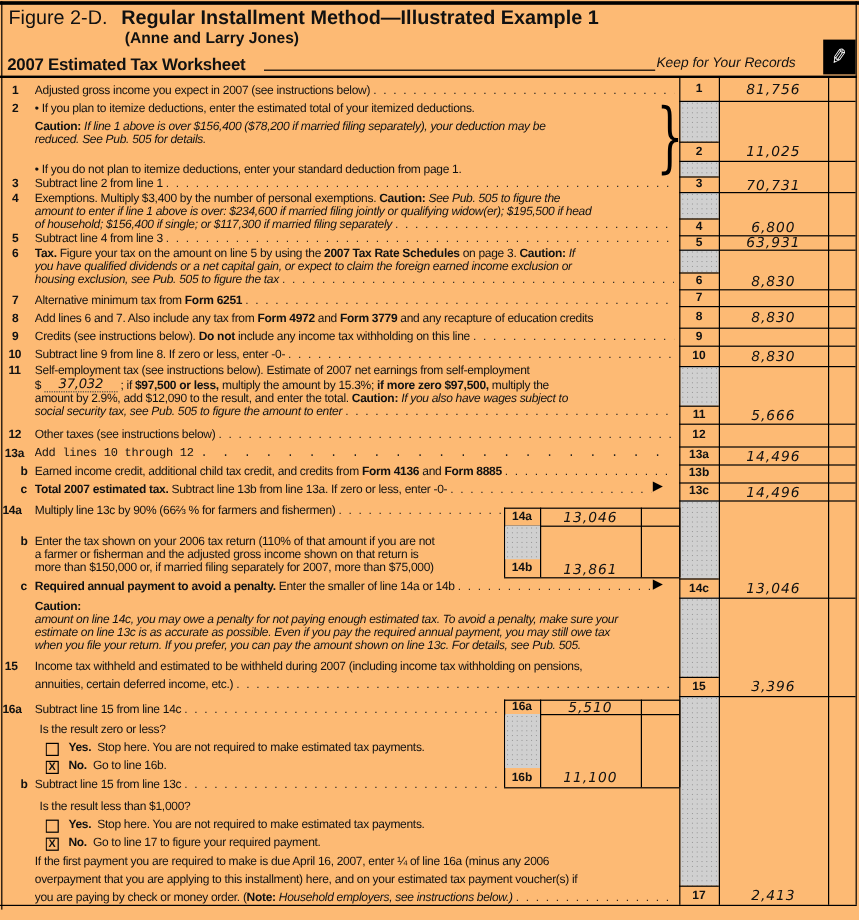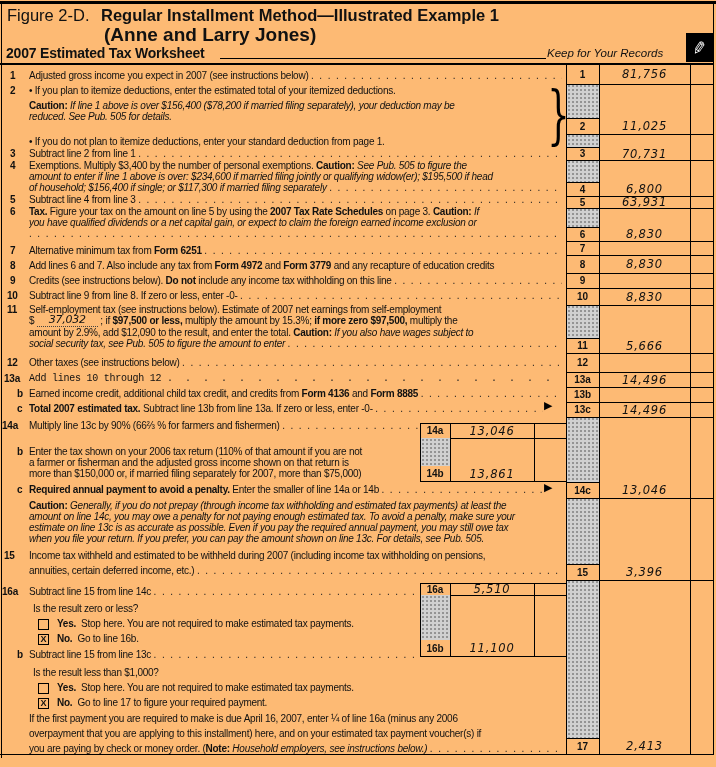--- a/index.html
+++ b/index.html
@@ -27,21 +27,21 @@
   .cellval{position:absolute;display:flex;align-items:center;justify-content:center;
            font-family:"DejaVu Sans",sans-serif;font-style:italic;font-size:11.5px;letter-spacing:.8px;}
   .gray{position:absolute;background-color:#d0d0d0;
         background-image:radial-gradient(#8f8f8f .7px,transparent .8px);background-size:4px 4px;}
   .arrow{position:absolute;font-size:11px;line-height:11px;color:#000;}
   .brace{position:absolute;font-family:"DejaVu Serif",serif;font-weight:400;color:#000;
          transform:scaleX(.55);transform-origin:center;}
   
   #figure-label{position:absolute;left:7px;top:6px;font-size:16.5px;}
   #title1{position:absolute;left:101px;top:6px;font-size:16.5px;font-weight:bold;}
-  #title2{position:absolute;left:104px;top:24px;font-size:19px;font-weight:bold;}
+  #title2{position:absolute;left:104px;top:24px;font-size:13px;font-weight:bold;}
   #wtitle{position:absolute;left:6px;top:45px;font-size:14px;font-weight:bold;letter-spacing:-0.2px;}
   #keep{position:absolute;left:547px;top:47px;font-size:11.5px;font-style:italic;}
   #pencil{position:absolute;left:686px;top:33px;width:27px;height:29px;background:#000;
           display:flex;align-items:center;justify-content:center;}
   #pencil span{color:#fff;font-size:17px;transform:scaleX(-1) rotate(10deg);font-family:"DejaVu Sans",sans-serif;}
 </style>
 </head>
 <body>
 
 <div id="page">
@@ -92,39 +92,39 @@
       <div class="line" style="left: 29px; top: 100px; width: 533px;"><span class="b">Caution: </span><span class="i">If line 1 above is over $156,400 ($78,200 if married filing separately), your deduction may be</span></div>
       <div class="line" style="left: 29px; top: 111px; width: 533px;"><span class="i">reduced. See Pub. 505 for details.</span></div>
       <div class="line" style="left: 29px; top: 136px; width: 533px;"><span>• If you do not plan to itemize deductions, enter your standard deduction from page 1.</span></div>
       <div class="line" style="left: 29px; top: 148px; width: 533px;"><span>Subtract line 2 from line 1 </span><span class="leader">.  .  .  .  .  .  .  .  .  .  .  .  .  .  .  .  .  .  .  .  .  .  .  .  .  .  .  .  .  .  .  .  .  .  .  .  .  .  .  .  .  .  .  .  .  .  .  .  .  .  .  .  .  .  .  .  .  .  .  .  .  .  .  .  .  .  .  .  .  .</span></div>
       <div class="line" style="left: 29px; top: 160px; width: 533px;"><span>Exemptions. Multiply $3,400 by the number of personal exemptions. </span><span class="b">Caution: </span><span class="i">See Pub. 505 to figure the</span></div>
       <div class="line" style="left: 29px; top: 171px; width: 533px;"><span class="i">amount to enter if line 1 above is over: $234,600 if married filing jointly or qualifying widow(er); $195,500 if head</span></div>
       <div class="line" style="left: 29px; top: 182px; width: 533px;"><span class="i">of household; $156,400 if single; or $117,300 if married filing separately </span><span class="leader">.  .  .  .  .  .  .  .  .  .  .  .  .  .  .  .  .  .  .  .  .  .  .  .  .  .  .  .  .  .  .  .  .  .  .  .  .  .  .  .  .  .  .  .  .  .  .  .  .  .  .  .  .  .  .  .  .  .  .  .  .  .  .  .  .  .  .  .  .  .</span></div>
       <div class="line" style="left: 29px; top: 194px; width: 533px;"><span>Subtract line 4 from line 3 </span><span class="leader">.  .  .  .  .  .  .  .  .  .  .  .  .  .  .  .  .  .  .  .  .  .  .  .  .  .  .  .  .  .  .  .  .  .  .  .  .  .  .  .  .  .  .  .  .  .  .  .  .  .  .  .  .  .  .  .  .  .  .  .  .  .  .  .  .  .  .  .  .  .</span></div>
       <div class="line" style="left: 29px; top: 206px; width: 533px;"><span class="b">Tax.</span><span> Figure your tax on the amount on line 5 by using the </span><span class="b">2007 Tax Rate Schedules</span><span> on page 3. </span><span class="b">Caution: </span><span class="i">If</span></div>
       <div class="line" style="left: 29px; top: 217px; width: 533px;"><span class="i">you have qualified dividends or a net capital gain, or expect to claim the foreign earned income exclusion or</span></div>
-      <div class="line" style="left: 29px; top: 228px; width: 533px;"><span class="leader">.  .  .  .  .  .  .  .  .  .  .  .  .  .  .  .  .  .  .  .  .  .  .  .  .  .  .  .  .  .  .  .  .  .  .  .  .  .  .  .  .  .  .  .  .  .  .  .  .  .  .  .  .  .  .  .  .  .  .  .  .  .  .  .  .  .  .  .  .  .</span></div>
+      <div class="line" style="left: 29px; top: 228px; width: 533px;"><span class="i">housing exclusion, see Pub. 505 to figure the tax </span><span class="leader">.  .  .  .  .  .  .  .  .  .  .  .  .  .  .  .  .  .  .  .  .  .  .  .  .  .  .  .  .  .  .  .  .  .  .  .  .  .  .  .  .  .  .  .  .  .  .  .  .  .  .  .  .  .  .  .  .  .  .  .  .  .  .  .  .  .  .  .  .  .</span></div>
       <div class="line" style="left: 29px; top: 245px; width: 533px;"><span>Alternative minimum tax from </span><span class="b">Form 6251 </span><span class="leader">.  .  .  .  .  .  .  .  .  .  .  .  .  .  .  .  .  .  .  .  .  .  .  .  .  .  .  .  .  .  .  .  .  .  .  .  .  .  .  .  .  .  .  .  .  .  .  .  .  .  .  .  .  .  .  .  .  .  .  .  .  .  .  .  .  .  .  .  .  .</span></div>
       <div class="line" style="left: 29px; top: 260px; width: 533px;"><span>Add lines 6 and 7. Also include any tax from </span><span class="b">Form 4972</span><span> and </span><span class="b">Form 3779</span><span> and any recapture of education credits</span></div>
       <div class="line" style="left: 29px; top: 275px; width: 533px;"><span>Credits (see instructions below). </span><span class="b">Do not</span><span> include any income tax withholding on this line </span><span class="leader">.  .  .  .  .  .  .  .  .  .  .  .  .  .  .  .  .  .  .  .  .  .  .  .  .  .  .  .  .  .  .  .  .  .  .  .  .  .  .  .  .  .  .  .  .  .  .  .  .  .  .  .  .  .  .  .  .  .  .  .  .  .  .  .  .  .  .  .  .  .</span></div>
       <div class="line" style="left: 29px; top: 290px; width: 533px;"><span>Subtract line 9 from line 8. If zero or less, enter -0- </span><span class="leader">.  .  .  .  .  .  .  .  .  .  .  .  .  .  .  .  .  .  .  .  .  .  .  .  .  .  .  .  .  .  .  .  .  .  .  .  .  .  .  .  .  .  .  .  .  .  .  .  .  .  .  .  .  .  .  .  .  .  .  .  .  .  .  .  .  .  .  .  .  .</span></div>
       <div class="line" style="left: 29px; top: 304px; width: 533px;"><span>Self-employment tax (see instructions below). Estimate of 2007 net earnings from self-employment</span></div>
       <div class="line" style="left: 29px; top: 315px; width: 533px;"><span>$ </span><span class="hwin">37,032</span><span> ; if </span><span class="b">$97,500 or less,</span><span> multiply the amount by 15.3%; </span><span class="b">if more zero $97,500,</span><span> multiply the</span></div>
       <div class="line" style="left: 29px; top: 327px; width: 533px;"><span>amount by 2.9%, add $12,090 to the result, and enter the total. </span><span class="b">Caution: </span><span class="i">If you also have wages subject to</span></div>
       <div class="line" style="left: 29px; top: 338px; width: 533px;"><span class="i">social security tax, see Pub. 505 to figure the amount to enter </span><span class="leader">.  .  .  .  .  .  .  .  .  .  .  .  .  .  .  .  .  .  .  .  .  .  .  .  .  .  .  .  .  .  .  .  .  .  .  .  .  .  .  .  .  .  .  .  .  .  .  .  .  .  .  .  .  .  .  .  .  .  .  .  .  .  .  .  .  .  .  .  .  .</span></div>
       <div class="line" style="left: 29px; top: 357px; width: 533px;"><span>Other taxes (see instructions below) </span><span class="leader">.  .  .  .  .  .  .  .  .  .  .  .  .  .  .  .  .  .  .  .  .  .  .  .  .  .  .  .  .  .  .  .  .  .  .  .  .  .  .  .  .  .  .  .  .  .  .  .  .  .  .  .  .  .  .  .  .  .  .  .  .  .  .  .  .  .  .  .  .  .</span></div>
       <div class="line" style="left: 29px; top: 373px; width: 533px; font-family: Liberation Mono, monospace;"><span>Add lines 10 through 12 </span><span class="leader">.  .  .  .  .  .  .  .  .  .  .  .  .  .  .  .  .  .  .  .  .  .  .  .  .  .  .  .  .  .  .  .  .  .  .  .  .  .  .  .  .  .  .  .  .  .  .  .  .  .  .  .  .  .  .  .  .  .  .  .  .  .  .  .  .  .  .  .  .  .</span></div>
       <div class="line" style="left: 29px; top: 388px; width: 533px;"><span>Earned income credit, additional child tax credit, and credits from </span><span class="b">Form 4136</span><span> and </span><span class="b">Form 8885 </span><span class="leader">.  .  .  .  .  .  .  .  .  .  .  .  .  .  .  .  .  .  .  .  .  .  .  .  .  .  .  .  .  .  .  .  .  .  .  .  .  .  .  .  .  .  .  .  .  .  .  .  .  .  .  .  .  .  .  .  .  .  .  .  .  .  .  .  .  .  .  .  .  .</span></div>
       <div class="line" style="left: 29px; top: 403px; width: 514px;"><span class="b">Total 2007 estimated tax.</span><span> Subtract line 13b from line 13a. If zero or less, enter -0- </span><span class="leader">.  .  .  .  .  .  .  .  .  .  .  .  .  .  .  .  .  .  .  .  .  .  .  .  .  .  .  .  .  .  .  .  .  .  .  .  .  .  .  .  .  .  .  .  .  .  .  .  .  .  .  .  .  .  .  .  .  .  .  .  .  .  .  .  .  .  .  .  .  .</span></div>
       <div class="line" style="left: 29px; top: 420px; width: 389px;"><span>Multiply line 13c by 90% (66⅔ % for farmers and fishermen) </span><span class="leader">.  .  .  .  .  .  .  .  .  .  .  .  .  .  .  .  .  .  .  .  .  .  .  .  .  .  .  .  .  .  .  .  .  .  .  .  .  .  .  .  .  .  .  .  .  .  .  .  .  .  .  .  .  .  .  .  .  .  .  .  .  .  .  .  .  .  .  .  .  .</span></div>
       <div class="line" style="left: 29px; top: 446px; width: 389px;"><span>Enter the tax shown on your 2006 tax return (110% of that amount if you are not</span></div>
       <div class="line" style="left: 29px; top: 457px; width: 389px;"><span>a farmer or fisherman and the adjusted gross income shown on that return is</span></div>
       <div class="line" style="left: 29px; top: 468px; width: 389px;"><span>more than $150,000 or, if married filing separately for 2007, more than $75,000)</span></div>
       <div class="line" style="left: 29px; top: 484px; width: 514px;"><span class="b">Required annual payment to avoid a penalty.</span><span> Enter the smaller of line 14a or 14b </span><span class="leader">.  .  .  .  .  .  .  .  .  .  .  .  .  .  .  .  .  .  .  .  .  .  .  .  .  .  .  .  .  .  .  .  .  .  .  .  .  .  .  .  .  .  .  .  .  .  .  .  .  .  .  .  .  .  .  .  .  .  .  .  .  .  .  .  .  .  .  .  .  .</span></div>
-      <div class="line" style="left: 29px; top: 500px; width: 533px;"><span class="b">Caution: </span><span class="i">Generally, if you do not prepay (through income tax withholding and estimated tax payments) at least the</span></div>
+      <div class="line" style="left: 29px; top: 500px; width: 533px;"><span class="b">Caution: </span></div>
       <div class="line" style="left: 29px; top: 511px; width: 533px;"><span class="i">amount on line 14c, you may owe a penalty for not paying enough estimated tax. To avoid a penalty, make sure your</span></div>
       <div class="line" style="left: 29px; top: 522px; width: 533px;"><span class="i">estimate on line 13c is as accurate as possible. Even if you pay the required annual payment, you may still owe tax</span></div>
       <div class="line" style="left: 29px; top: 533px; width: 533px;"><span class="i">when you file your return. If you prefer, you can pay the amount shown on line 13c. For details, see Pub. 505.</span></div>
       <div class="line" style="left: 29px; top: 550px; width: 533px;"><span>Income tax withheld and estimated to be withheld during 2007 (including income tax withholding on pensions,</span></div>
       <div class="line" style="left: 29px; top: 565px; width: 533px;"><span>annuities, certain deferred income, etc.) </span><span class="leader">.  .  .  .  .  .  .  .  .  .  .  .  .  .  .  .  .  .  .  .  .  .  .  .  .  .  .  .  .  .  .  .  .  .  .  .  .  .  .  .  .  .  .  .  .  .  .  .  .  .  .  .  .  .  .  .  .  .  .  .  .  .  .  .  .  .  .  .  .  .</span></div>
       <div class="line" style="left: 29px; top: 586px; width: 389px;"><span>Subtract line 15 from line 14c </span><span class="leader">.  .  .  .  .  .  .  .  .  .  .  .  .  .  .  .  .  .  .  .  .  .  .  .  .  .  .  .  .  .  .  .  .  .  .  .  .  .  .  .  .  .  .  .  .  .  .  .  .  .  .  .  .  .  .  .  .  .  .  .  .  .  .  .  .  .  .  .  .  .</span></div>
       <div class="line" style="left: 33px; top: 603px; width: 380px;"><span>Is the result zero or less?</span></div>
       <div class="line" style="left: 38px; top: 618px; width: 520px;"><span class="cb"></span><span class="b">Yes.</span><span>  Stop here. You are not required to make estimated tax payments.</span></div>
       <div class="line" style="left: 38px; top: 633px; width: 520px;"><span class="cb">X</span><span class="b">No.</span><span>  Go to line 16b.</span></div>
       <div class="line" style="left: 29px; top: 649px; width: 389px;"><span>Subtract line 15 from line 13c </span><span class="leader">.  .  .  .  .  .  .  .  .  .  .  .  .  .  .  .  .  .  .  .  .  .  .  .  .  .  .  .  .  .  .  .  .  .  .  .  .  .  .  .  .  .  .  .  .  .  .  .  .  .  .  .  .  .  .  .  .  .  .  .  .  .  .  .  .  .  .  .  .  .</span></div>

